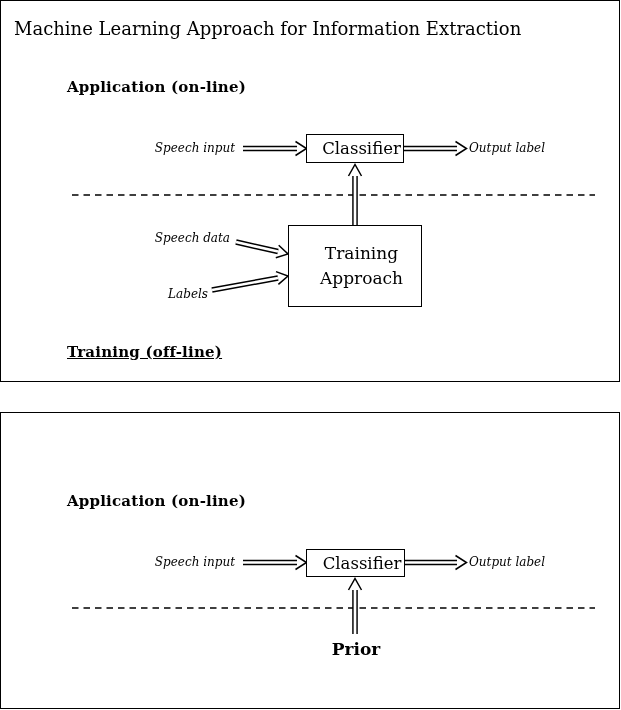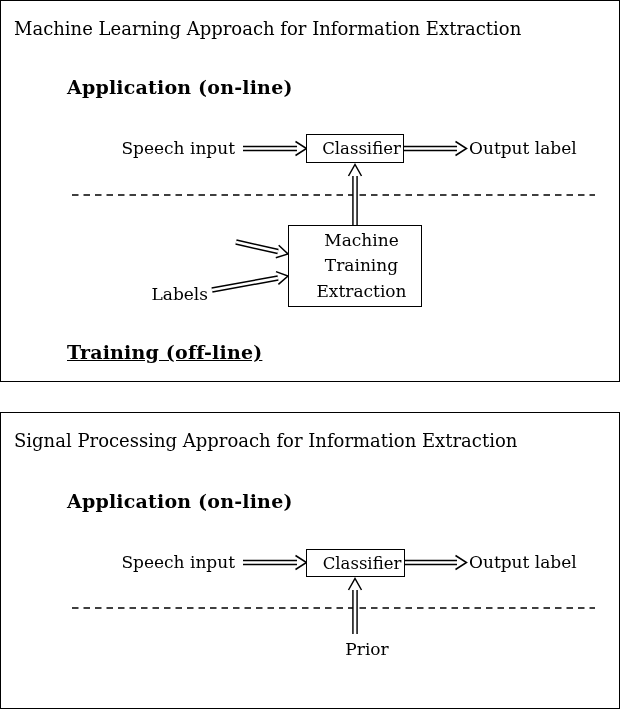--- a/index.html
+++ b/index.html
@@ -32,31 +32,32 @@
   .abs { position: absolute; white-space: nowrap; }
 
   .panel-title {
     left: 13px;
     top: 18px;
     font-size: 18px;
     line-height: 20px;
   }
   .section-heading {
     font-weight: bold;
-    font-size: 19px;
+    font-size: 15px;
     line-height: 21px;
     letter-spacing: 0.2px;
   }
   .heading-app-ml   { left: 66px; top: 76px; }
   .heading-app-sp   { left: 66px; top: 78px; }
   .heading-training { left: 66px; top: 341px; text-decoration: underline; }
 
   .label {
-    font-size: 17px;
+    font-size: 12px;
     line-height: 20px;
+    font-style: italic;
   }
   .r-align { text-align: right; left: 0; }
 
   .lbl-speech-input-ml { top: 137px; width: 234px; }
   .lbl-output-ml       { left: 468px; top: 137px; }
   .lbl-speech-input-sp { top: 139px; width: 234px; }
   .lbl-output-sp       { left: 468px; top: 139px; }
   .lbl-speech-data     { top: 227px; width: 229px; }
   .lbl-labels          { top: 283px; width: 207px; }
 
@@ -73,25 +74,26 @@
   }
   .classifier-ml { left: 305px; top: 133px; width: 98px; height: 29px; }
   .classifier-sp { left: 305px; top: 136px; width: 99px; height: 28px; }
   .ml-algo-box {
     left: 287px; top: 224px; width: 134px; height: 82px;
     flex-direction: column;
     font-size: 17px;
     line-height: 25.5px;
   }
   .prior-block {
-    left: 291px; top: 223px; width: 150px;
+    left: 280px; top: 223px; width: 150px;
     text-align: center;
     font-size: 17px;
     line-height: 26px;
     white-space: normal;
+    font-weight: bold;
   }
 
   svg.overlay {
     position: absolute;
     left: 0; top: 0;
     overflow: visible;
   }
   .dash {
     stroke: #000000;
     stroke-width: 1.3;
@@ -154,27 +156,27 @@
     <div class="abs section-heading heading-app-ml">Application (on-line)</div>
 
     <div class="abs label r-align lbl-speech-input-ml">Speech input</div>
 
     <div class="node-box classifier-ml">
       <span>Classifier</span>
     </div>
 
     <div class="abs label lbl-output-ml">Output label</div>
 
+    <div class="abs label r-align lbl-speech-data">Speech data</div>
 
     <div class="abs label r-align lbl-labels">Labels</div>
 
     <div class="node-box ml-algo-box">
-      <span>Machine</span>
       <span>Training</span>
-      <span>Extraction</span>
+      <span>Approach</span>
     </div>
 
     <div class="abs section-heading heading-training">Training (off-line)</div>
   </div>
 
   <div class="panel panel-sp">
 
     <svg class="overlay" width="617" height="293">
 
       <path class="dash" d="M71,195 L594,195"></path>
@@ -191,21 +193,20 @@
         <path class="head" d="M454.5,142.5 L465.5,149.5 L454.5,156.5"></path>
       </g>
 
       <g>
         <path class="shaft-outer" d="M354,221 L354,177"></path>
         <path class="shaft-inner" d="M354,221 L354,177"></path>
         <path class="head" d="M347.5,177 L354,165.5 L360.5,177"></path>
       </g>
     </svg>
 
-    <div class="abs panel-title">Signal Processing Approach for Information Extraction</div>
 
     <div class="abs section-heading heading-app-sp">Application (on-line)</div>
 
     <div class="abs label r-align lbl-speech-input-sp">Speech input</div>
 
     <div class="node-box classifier-sp">
       <span>Classifier</span>
     </div>
 
     <div class="abs label lbl-output-sp">Output label</div>

